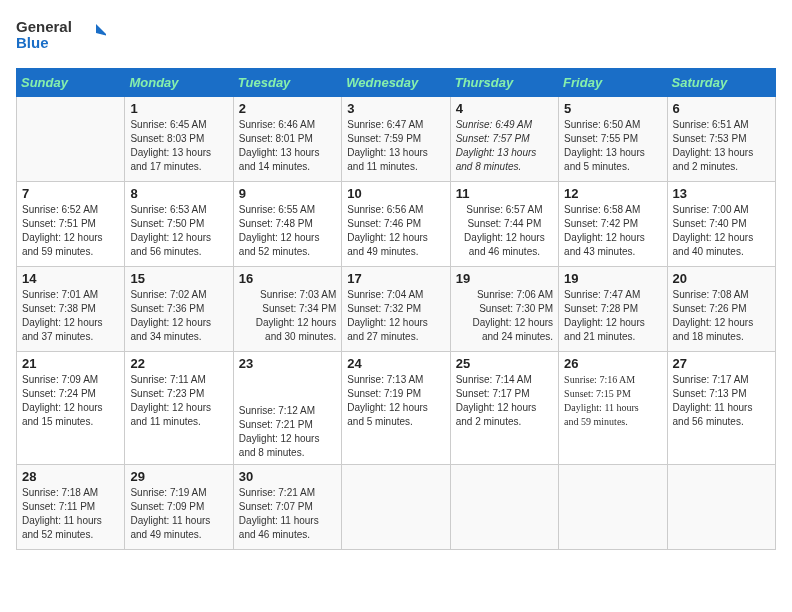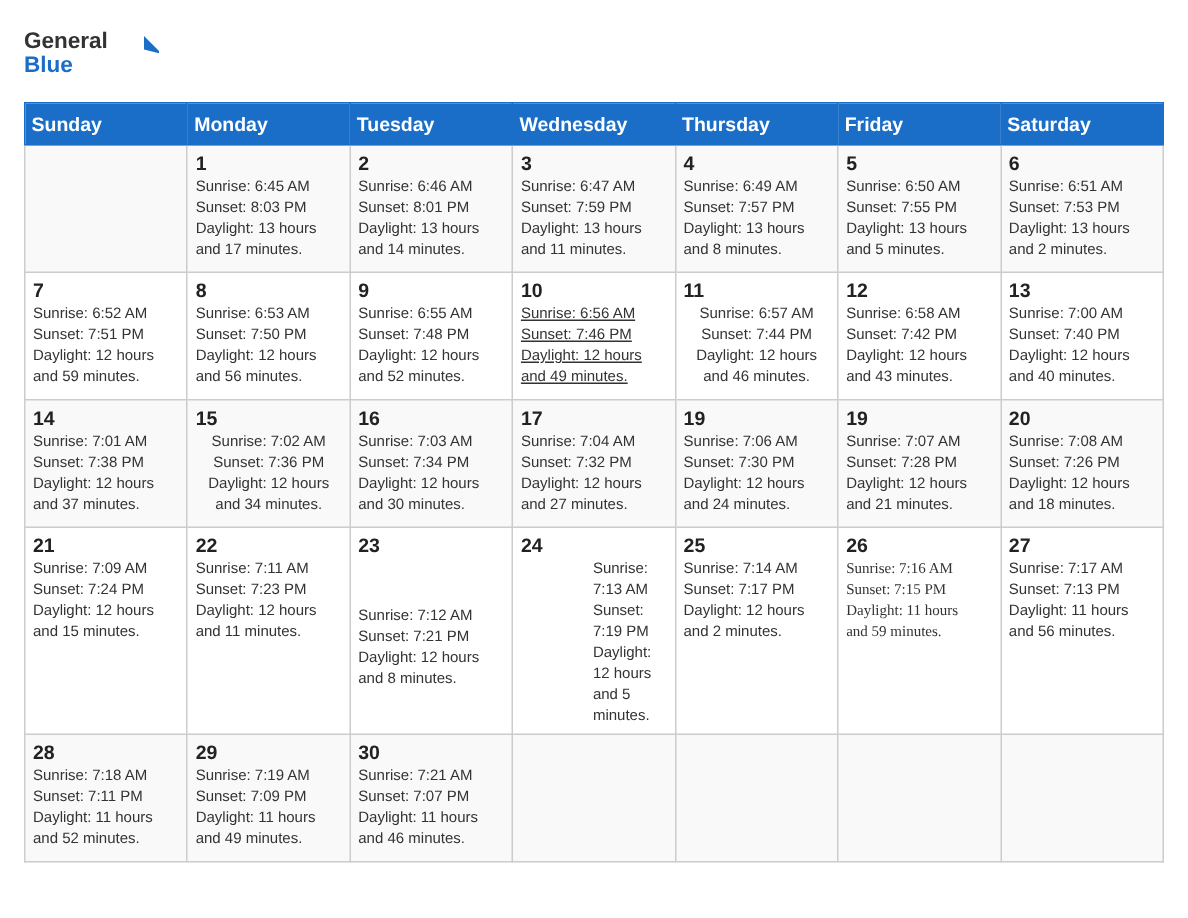--- a/index.html
+++ b/index.html
@@ -33,26 +33,27 @@
       font-size: 16px;
       color: #555;
     }
     table {
       width: 100%;
       border-collapse: collapse;
       font-size: 11px;
     }
     thead tr th {
       background-color: #1a6ec7;
-      color: #ffffff;
+      color: #86efac;
       padding: 6px 4px;
       text-align: left;
       font-size: 13px;
       font-weight: bold;
       border: 1px solid #1a6ec7;
+      font-style: italic;
     }
     tbody tr td {
       border: 1px solid #ccc;
       padding: 4px 5px;
       vertical-align: top;
       width: calc(100% / 7);
       min-height: 80px;
       height: 85px;
       background: #fff;
     }
@@ -126,21 +127,21 @@
         </td>
         <td>
           <span class="day-number">3</span>
           <div class="day-info" style="white-space: pre-line;">Sunrise: 6:47 AM
 Sunset: 7:59 PM
 Daylight: 13 hours
 and 11 minutes.</div>
         </td>
         <td>
           <span class="day-number">4</span>
-          <div class="day-info" style="white-space: pre-line;">Sunrise: 6:49 AM
+          <div class="day-info" style="white-space: pre-line; font-style: italic;">Sunrise: 6:49 AM
 Sunset: 7:57 PM
 Daylight: 13 hours
 and 8 minutes.</div>
         </td>
         <td>
           <span class="day-number">5</span>
           <div class="day-info" style="white-space: pre-line;">Sunrise: 6:50 AM
 Sunset: 7:55 PM
 Daylight: 13 hours
 and 5 minutes.</div>
@@ -170,21 +171,21 @@
         </td>
         <td>
           <span class="day-number">9</span>
           <div class="day-info" style="white-space: pre-line;">Sunrise: 6:55 AM
 Sunset: 7:48 PM
 Daylight: 12 hours
 and 52 minutes.</div>
         </td>
         <td>
           <span class="day-number">10</span>
-          <div class="day-info" style="white-space: pre-line; text-decoration: underline;">Sunrise: 6:56 AM
+          <div class="day-info" style="white-space: pre-line;">Sunrise: 6:56 AM
 Sunset: 7:46 PM
 Daylight: 12 hours
 and 49 minutes.</div>
         </td>
         <td>
           <span class="day-number">11</span>
           <div class="day-info" style="white-space: pre-line; text-align: center;">Sunrise: 6:57 AM
 Sunset: 7:44 PM
 Daylight: 12 hours
 and 46 minutes.</div>
@@ -207,49 +208,49 @@
       <tr>
         <td>
           <span class="day-number">14</span>
           <div class="day-info" style="white-space: pre-line;">Sunrise: 7:01 AM
 Sunset: 7:38 PM
 Daylight: 12 hours
 and 37 minutes.</div>
         </td>
         <td>
           <span class="day-number">15</span>
-          <div class="day-info" style="white-space: pre-line; text-align: center;">Sunrise: 7:02 AM
+          <div class="day-info" style="white-space: pre-line;">Sunrise: 7:02 AM
 Sunset: 7:36 PM
 Daylight: 12 hours
 and 34 minutes.</div>
         </td>
         <td>
           <span class="day-number">16</span>
-          <div class="day-info" style="white-space: pre-line;">Sunrise: 7:03 AM
+          <div class="day-info" style="white-space: pre-line; text-align: right;">Sunrise: 7:03 AM
 Sunset: 7:34 PM
 Daylight: 12 hours
 and 30 minutes.</div>
         </td>
         <td>
           <span class="day-number">17</span>
           <div class="day-info" style="white-space: pre-line;">Sunrise: 7:04 AM
 Sunset: 7:32 PM
 Daylight: 12 hours
 and 27 minutes.</div>
         </td>
         <td>
           <span class="day-number">19</span>
-          <div class="day-info" style="white-space: pre-line;">Sunrise: 7:06 AM
+          <div class="day-info" style="white-space: pre-line; text-align: right;">Sunrise: 7:06 AM
 Sunset: 7:30 PM
 Daylight: 12 hours
 and 24 minutes.</div>
         </td>
         <td>
           <span class="day-number">19</span>
-          <div class="day-info" style="white-space: pre-line;">Sunrise: 7:07 AM
+          <div class="day-info" style="white-space: pre-line;">Sunrise: 7:47 AM
 Sunset: 7:28 PM
 Daylight: 12 hours
 and 21 minutes.</div>
         </td>
         <td>
           <span class="day-number">20</span>
           <div class="day-info" style="white-space: pre-line;">Sunrise: 7:08 AM
 Sunset: 7:26 PM
 Daylight: 12 hours
 and 18 minutes.</div>
@@ -272,21 +273,21 @@
         </td>
         <td>
           <span class="day-number">23</span>
           <div class="day-info" style="white-space: pre-line; margin-top: 33px;">Sunrise: 7:12 AM
 Sunset: 7:21 PM
 Daylight: 12 hours
 and 8 minutes.</div>
         </td>
         <td>
           <span class="day-number">24</span>
-          <div class="day-info" style="white-space: pre-line; margin-left: 48px;">Sunrise: 7:13 AM
+          <div class="day-info" style="white-space: pre-line;">Sunrise: 7:13 AM
 Sunset: 7:19 PM
 Daylight: 12 hours
 and 5 minutes.</div>
         </td>
         <td>
           <span class="day-number">25</span>
           <div class="day-info" style="white-space: pre-line;">Sunrise: 7:14 AM
 Sunset: 7:17 PM
 Daylight: 12 hours
 and 2 minutes.</div>

